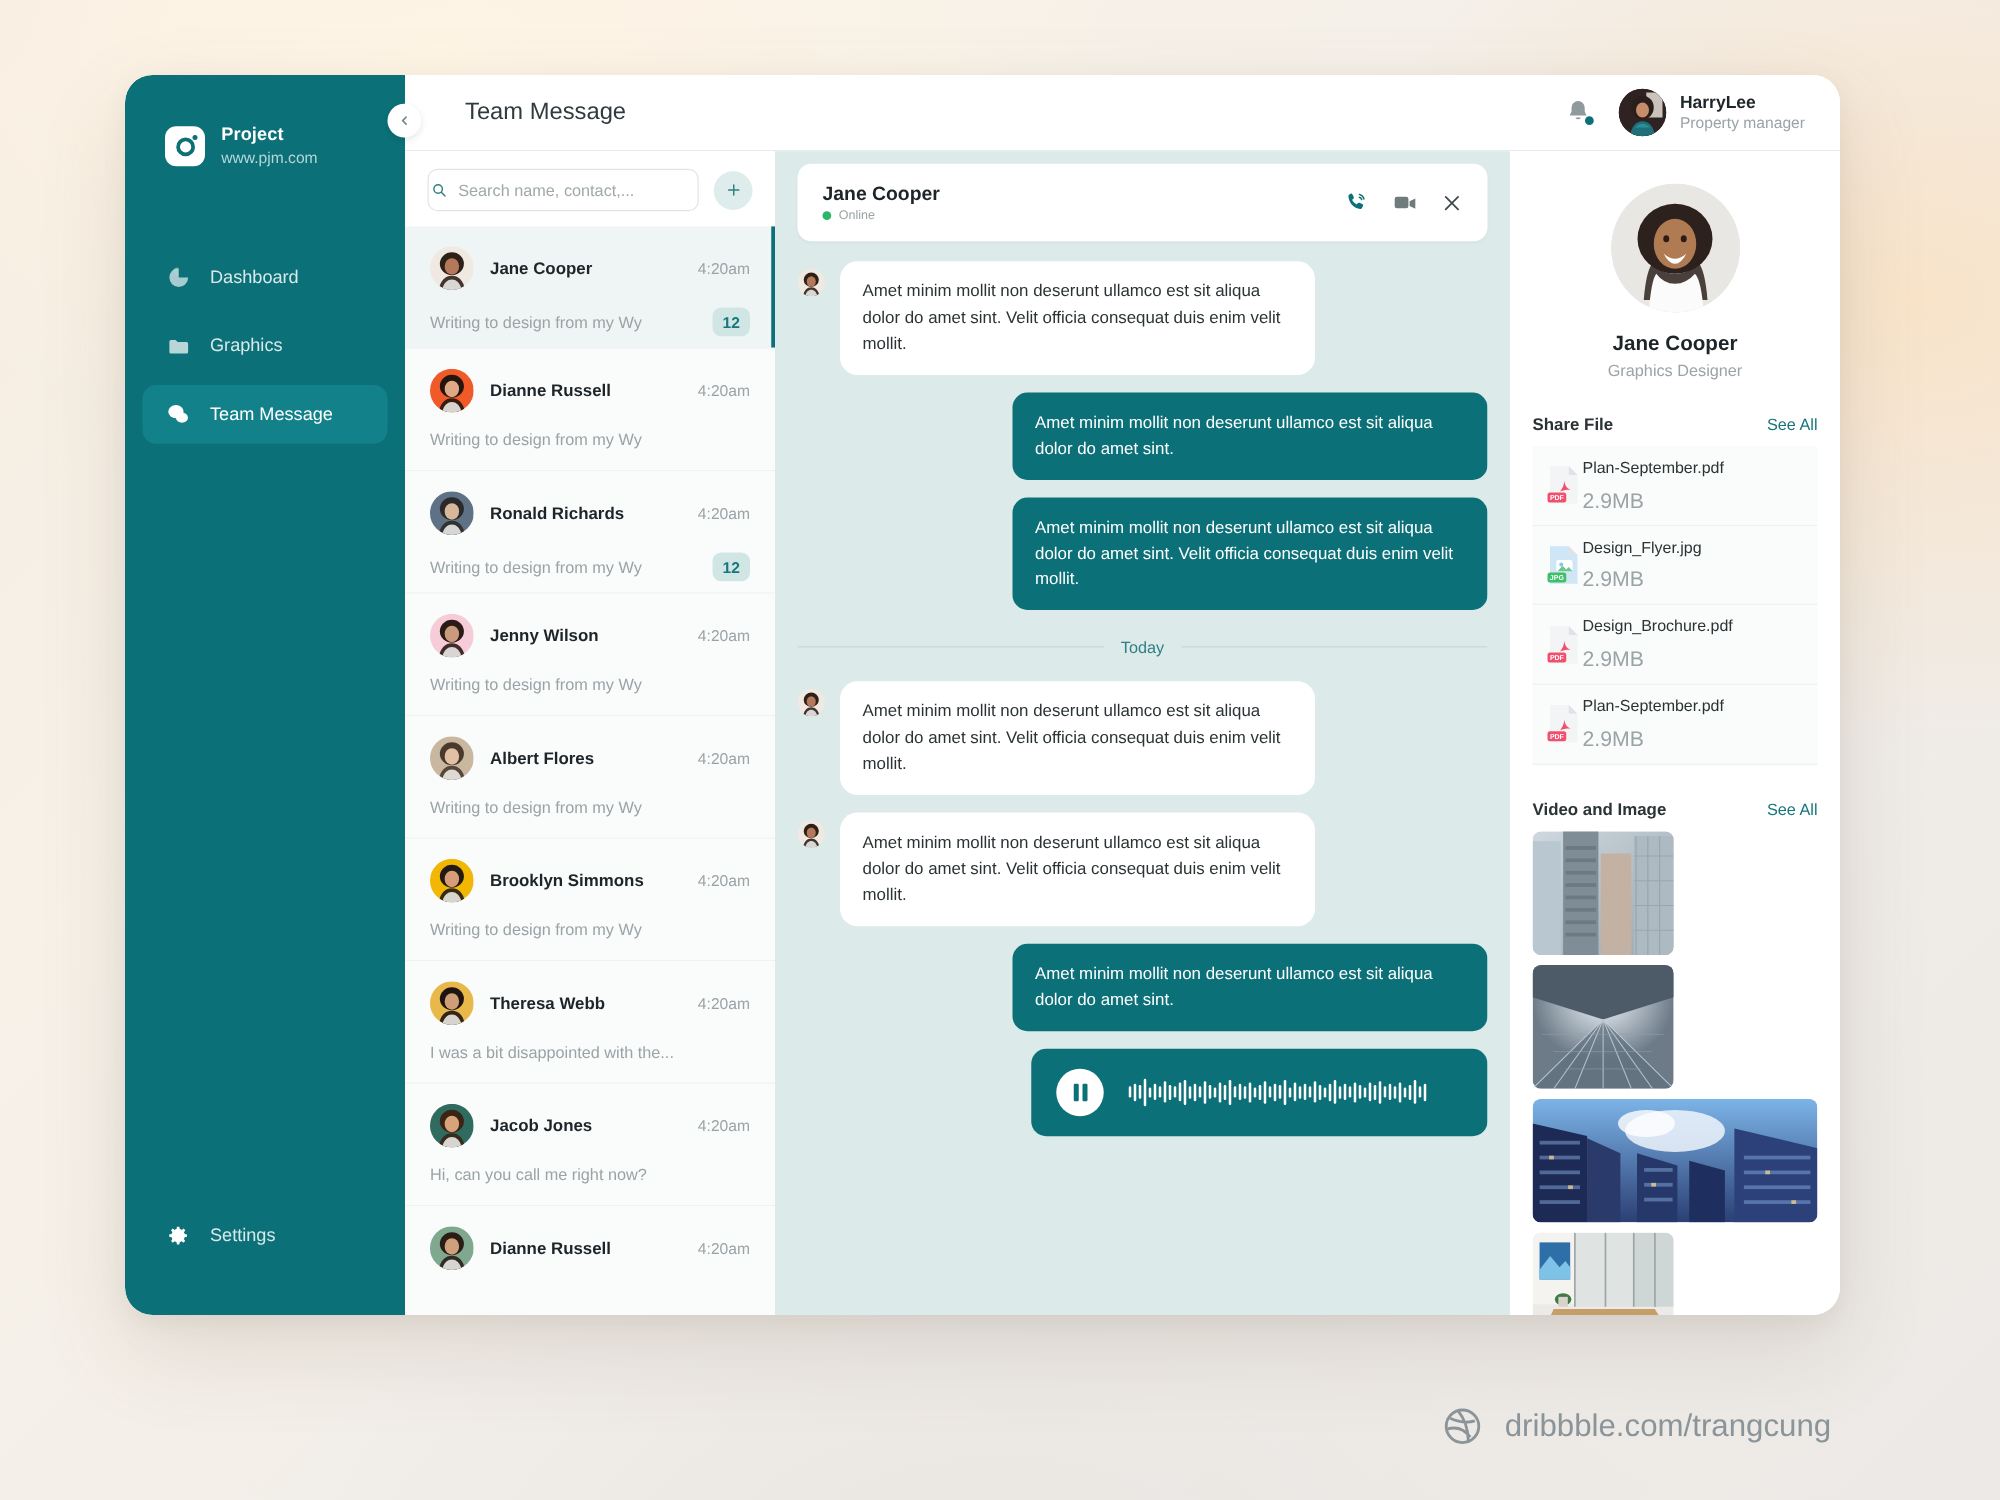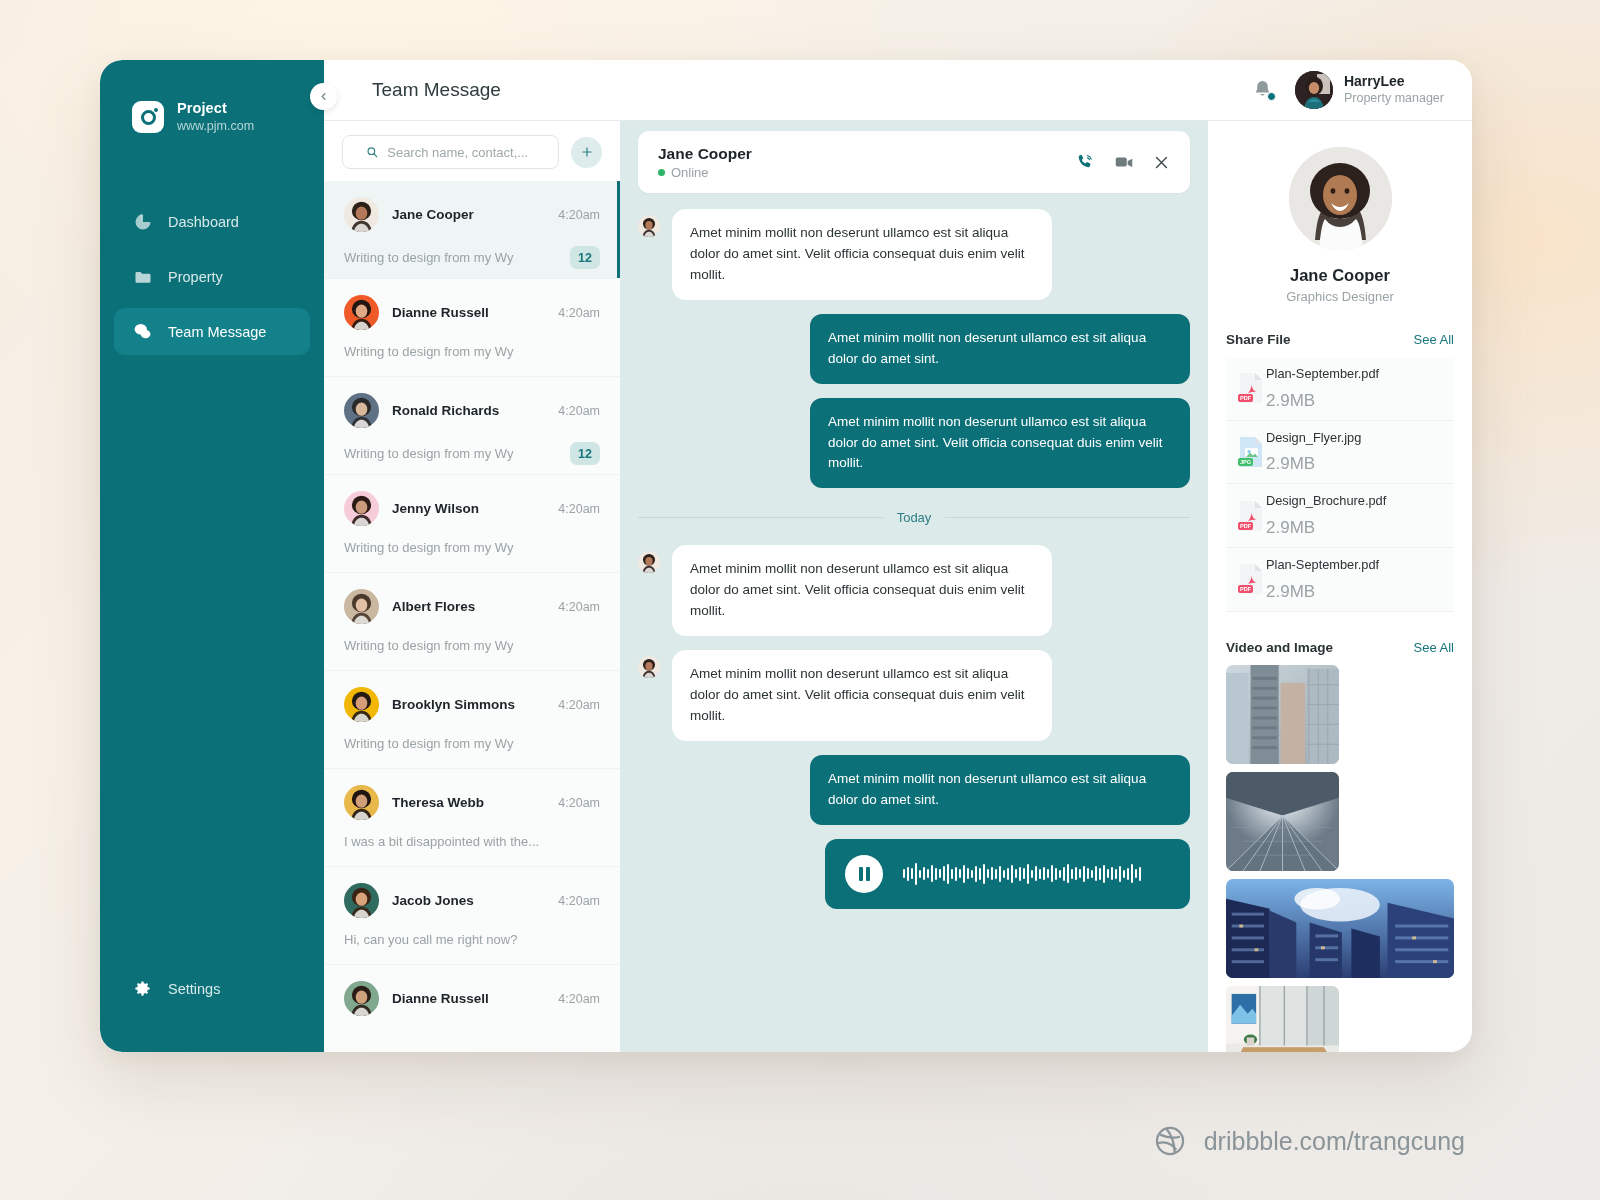--- a/index.html
+++ b/index.html
@@ -86,21 +86,21 @@
   .user-name { font-size: 14px; font-weight: 700; color: #1d2529; line-height: 1.25; }
   .user-role { font-size: 12.5px; color: #9aa3a6; line-height: 1.25; }
 
   .body-row { flex: 1 1 auto; display: flex; min-height: 0; }
 
   
   .contacts { width: 296px; flex: 0 0 296px; background: #ffffff; display: flex; flex-direction: column; min-height: 0; }
   .search-row { padding: 14px 18px 12px 18px; display: flex; align-items: center; gap: 12px; }
   .search-box {
     flex: 1 1 auto; height: 34px; border: 1px solid #dfe6e6; border-radius: 8px;
-    display: flex; align-items: center; gap: 9px; padding: 0 23px; background: #fff;
+    display: flex; align-items: center; gap: 9px; padding: 0 2px; background: #fff;
   }
   .search-box input {
     border: 0; outline: 0; font-size: 13px; color: #4b5456; width: 100%;
     font-family: "Liberation Sans", sans-serif; background: transparent;
   }
   .search-box input::placeholder { color: #9fa8aa; }
   .add-btn {
     width: 31px; height: 31px; flex: 0 0 31px; border-radius: 50%;
     background: #deecec; color: #2f7f85; display: flex; align-items: center; justify-content: center;
     font-size: 17px; cursor: pointer;
@@ -124,21 +124,21 @@
   }
 
   
   .chat { flex: 1 1 auto; background: #dceae9; display: flex; flex-direction: column; min-width: 0; padding: 10px 18px 0 18px; }
   .chat-head {
     background: #ffffff; border-radius: 11px; height: 62px;
     display: flex; align-items: center; padding: 0 20px; margin-bottom: 12px;
     box-shadow: 0 1px 3px rgba(0,0,0,.03);
   }
   .ch-name { font-size: 15.5px; font-weight: 700; color: #1d2529; line-height: 1.25; }
-  .ch-status { font-size: 13px; color: #9aa3a6; display: flex; align-items: center; gap: 6px; margin-top: 2px; }
+  .ch-status { font-size: 10px; color: #9aa3a6; display: flex; align-items: center; gap: 6px; margin-top: 2px; }
   .ch-status .dot { width: 7px; height: 7px; border-radius: 50%; background: #2db56a; }
   .ch-actions { margin-left: auto; display: flex; align-items: center; gap: 18px; }
   .ch-actions .act { cursor: pointer; display: flex; align-items: center; }
 
   .messages { flex: 1 1 auto; overflow: hidden; padding: 4px 0 0 0; }
   .msg-row { display: flex; align-items: flex-start; gap: 12px; margin-bottom: 14px; }
   .msg-row.out { justify-content: flex-end; }
   .m-av { width: 22px; height: 22px; border-radius: 50%; flex: 0 0 22px; overflow: hidden; margin-top: 6px; }
   .bubble { font-size: 13.5px; line-height: 1.55; padding: 14px 18px; max-width: 380px; }
   .bubble.in { background: #ffffff; color: #2b3335; border-radius: 14px; }
@@ -232,21 +232,21 @@
             </svg>
         </span>
         <span>Dashboard</span>
       </div>
       <div class="nav-item">
         <span class="ico">
           <svg width="20" height="20" viewBox="0 0 24 24" fill="#b8d6d8">
               <path d="M3 7.5A1.5 1.5 0 0 1 4.5 6H9l2 2h8.5A1.5 1.5 0 0 1 21 9.5v8A1.5 1.5 0 0 1 19.5 19h-15A1.5 1.5 0 0 1 3 17.5v-10z"></path>
             </svg>
         </span>
-        <span>Property</span>
+        <span>Graphics</span>
       </div>
       <div class="nav-item active">
         <span class="ico">
           <svg width="21" height="21" viewBox="0 0 24 24" fill="#ffffff">
               <ellipse cx="10" cy="9.5" rx="7" ry="6"></ellipse>
               <ellipse cx="15.5" cy="15" rx="5.5" ry="4.6"></ellipse>
             </svg>
         </span>
         <span>Team Message</span>
       </div>

